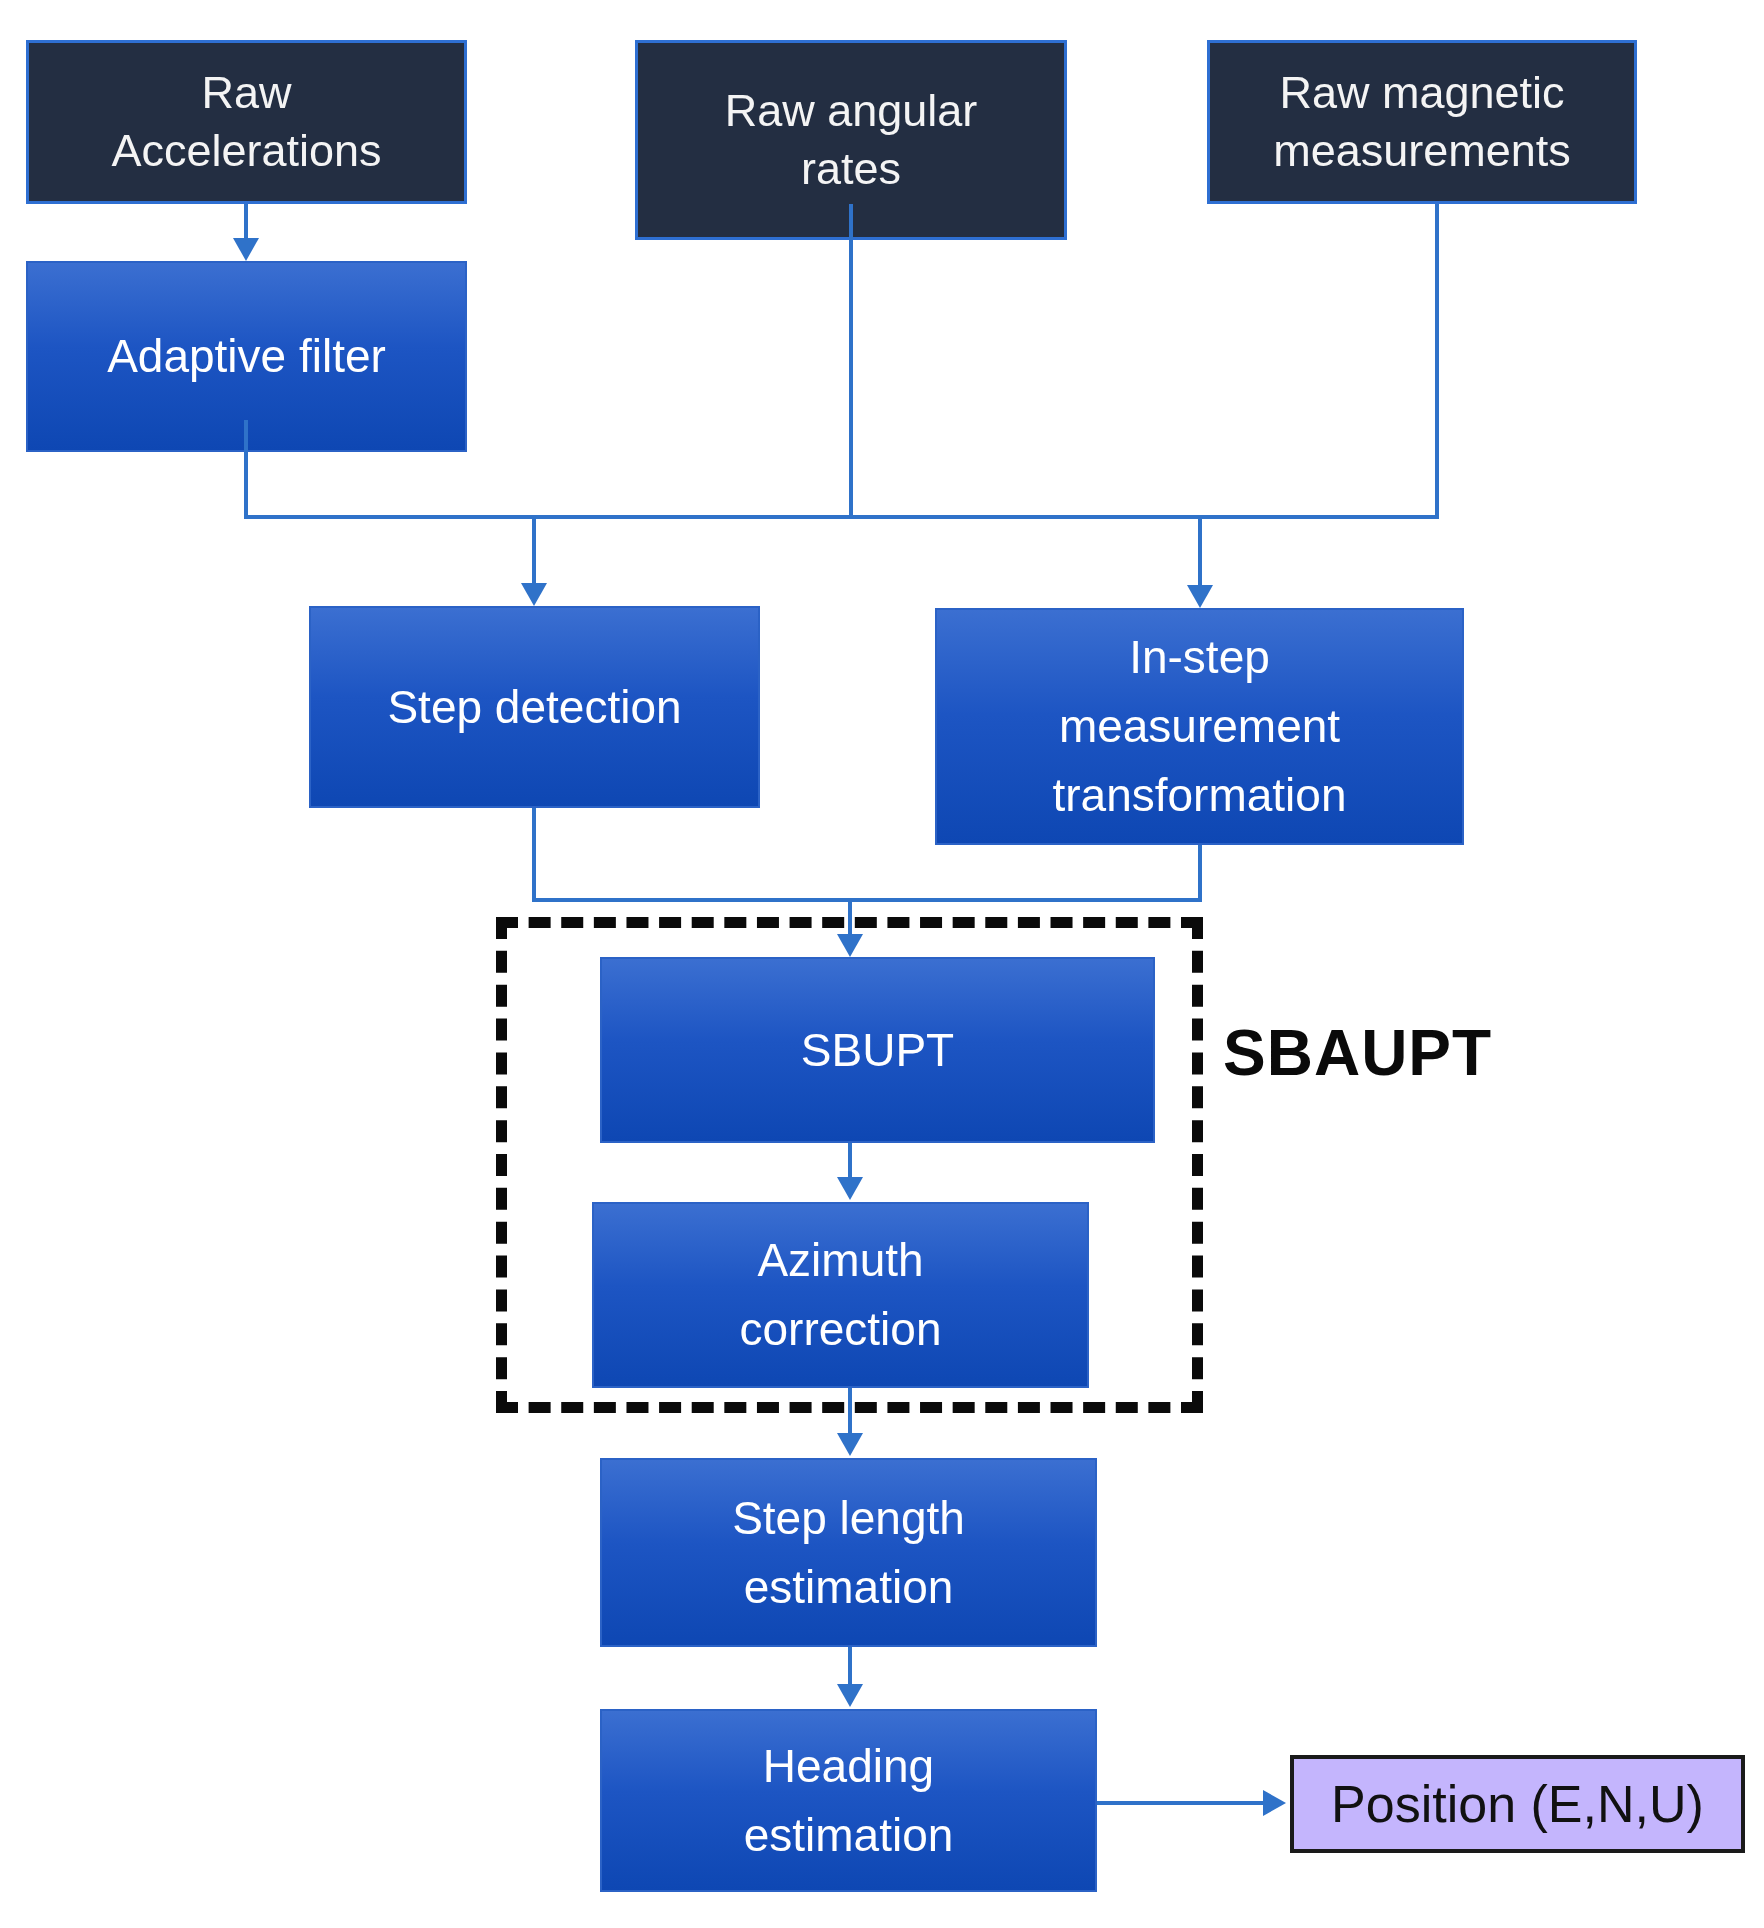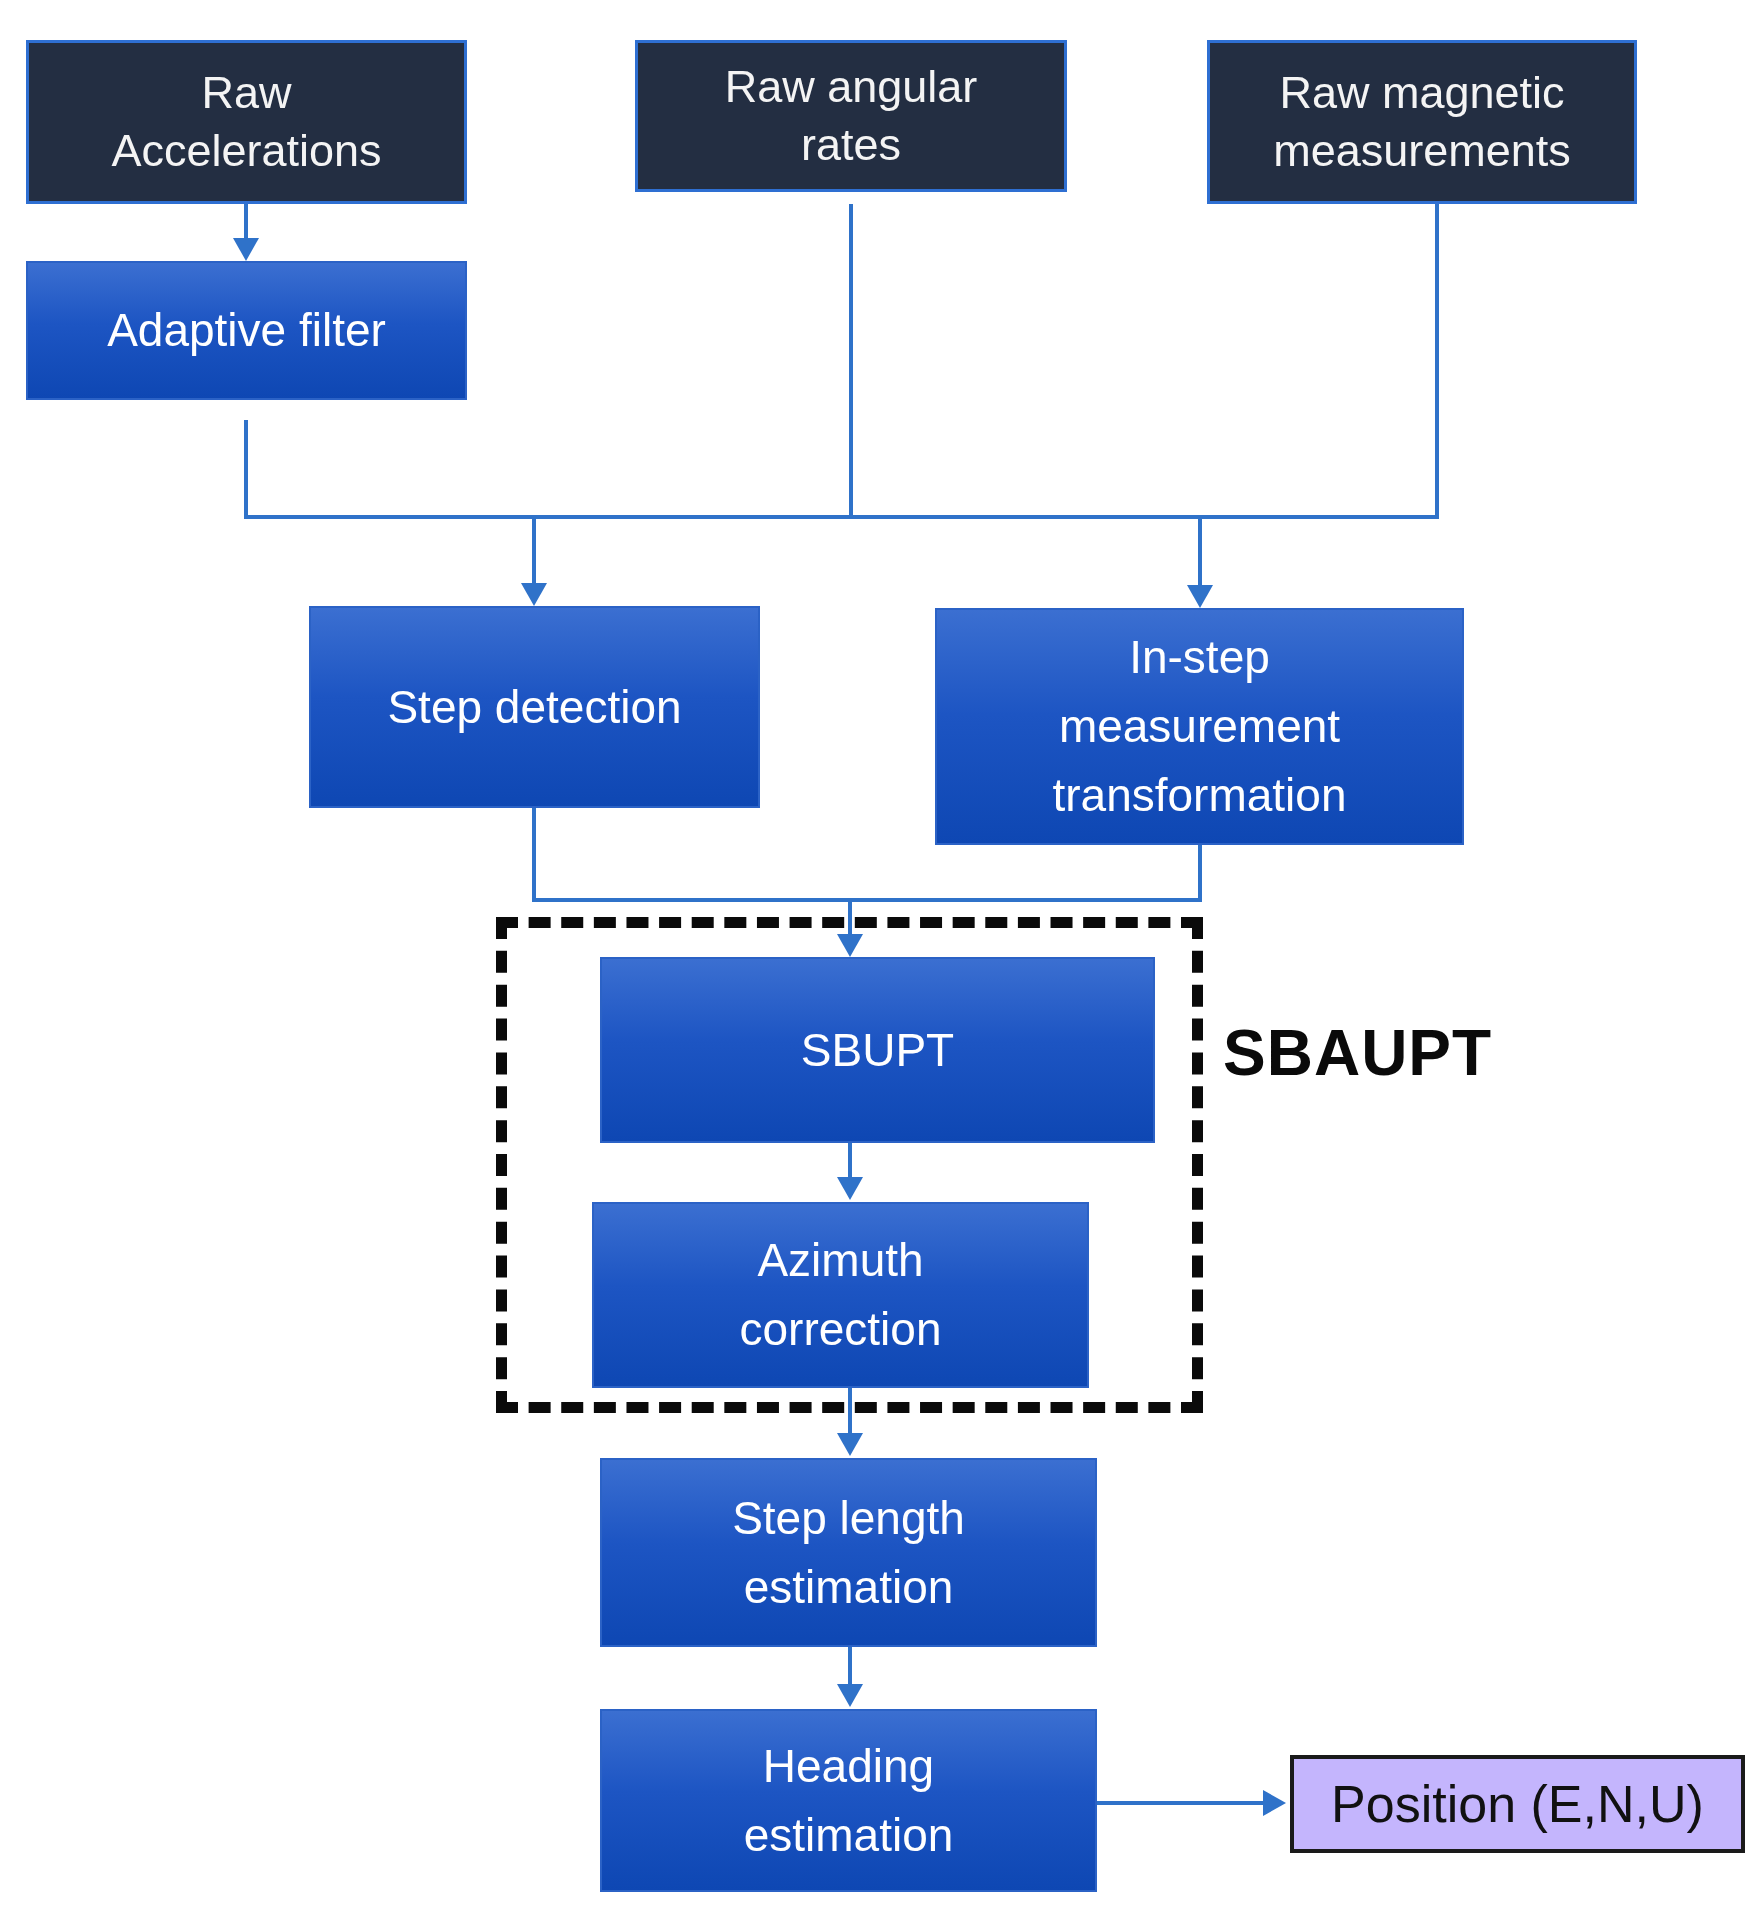--- a/index.html
+++ b/index.html
@@ -65,27 +65,27 @@
   }
 </style>
 </head>
 <body>
 
 <div id="canvas">
 
   <div class="node dark" style="left:26px;top:40px;width:441px;height:164px;">Raw
 Accelerations</div>
 
-  <div class="node dark" style="left:635px;top:40px;width:432px;height:152px;">Raw angular
+  <div class="node dark" style="left:635px;top:40px;width:432px;height:200px;">Raw angular
 rates</div>
 
   <div class="node dark" style="left:1207px;top:40px;width:430px;height:164px;">Raw magnetic
 measurements</div>
 
-  <div class="node blue" style="left:26px;top:261px;width:441px;height:139px;">Adaptive filter</div>
+  <div class="node blue" style="left:26px;top:261px;width:441px;height:191px;">Adaptive filter</div>
 
   <div class="vline" style="left:244px;top:204px;height:34px;"></div>
   <div class="ah-down" style="left:233px;top:238px;"></div>
 
   <div class="vline" style="left:244px;top:420px;height:99px;"></div>
 
   <div class="hline" style="left:244px;top:515px;width:1195px;"></div>
 
   <div class="vline" style="left:849px;top:204px;height:315px;"></div>
 

